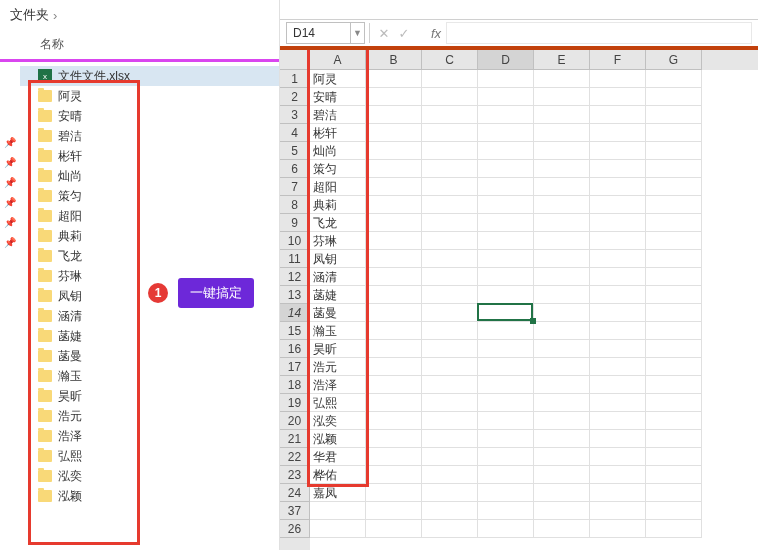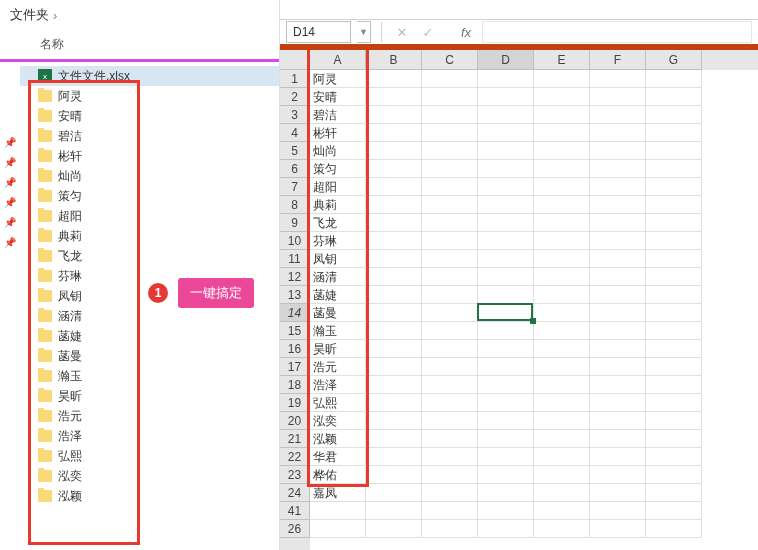--- a/index.html
+++ b/index.html
@@ -15,26 +15,26 @@
   .file-list { flex: 1; padding: 4px 0; height: 500px; overflow: hidden; }
   .file-row { display: flex; align-items: center; height: 20px; padding-left: 18px; cursor: pointer; }
   .file-row.selected { background: #d8e6f2; }
   .xlsx-icon { width: 14px; height: 14px; margin-right: 6px; display: inline-flex; }
   .folder-icon { width: 14px; height: 12px; margin-right: 6px; background: #f9d978; border-radius: 1px; position: relative; display: inline-block; }
   .folder-icon::before { content: ""; position: absolute; top: -2px; left: 0; width: 6px; height: 2px; background: #f9d978; border-radius: 1px 1px 0 0; }
   .file-label { color: #333; font-size: 12px; }
   .left-red-box { position: absolute; left: 28px; top: 80px; width: 112px; height: 465px; border: 3px solid #e63a2e; pointer-events: none; }
   .callout { position: absolute; left: 148px; top: 278px; display: flex; align-items: center; }
   .callout-badge { width: 20px; height: 20px; border-radius: 50%; background: #e53935; color: #fff; display: flex; align-items: center; justify-content: center; font-size: 12px; font-weight: bold; margin-right: 10px; }
-  .callout-label { background: #ec4899; color: #fff; padding: 6px 12px; border-radius: 3px; font-size: 13px; }
+  .callout-label { background: #6d28d9; color: #fff; padding: 6px 12px; border-radius: 3px; font-size: 13px; }
   .right-pane { flex: 1; height: 100%; background: #fff; position: relative; }
   .ribbon-groups { display: flex; border-bottom: 1px solid #d0d0d0; height: 20px; font-size: 12px; color: #555; }
   .ribbon-group { flex: 1; text-align: center; line-height: 20px; border-right: 1px solid #e0e0e0; }
   .ribbon-group:last-child { border-right: none; }
-  .formula-bar { display: flex; align-items: center; height: 30px; border-bottom: 6px solid #c2410c; padding: 0 6px; gap: 6px; }
+  .formula-bar { display: flex; align-items: center; height: 30px; border-bottom: 4px solid #c2410c; padding: 0 6px; gap: 0; }
   .name-box { width: 65px; height: 22px; border: 1px solid #c0c0c0; display: flex; align-items: center; padding: 0 6px; font-size: 12px; color: #333; background: #fff; }
   .name-box-dd { width: 14px; height: 22px; border: 1px solid #c0c0c0; border-left: none; display: flex; align-items: center; justify-content: center; color: #888; font-size: 9px; }
   .fx-divider { width: 1px; height: 20px; background: #d0d0d0; margin: 0 4px; }
   .fx-btn { width: 20px; text-align: center; color: #bbb; font-size: 13px; cursor: pointer; }
   .fx-btn.fx { font-style: italic; color: #777; margin-left: 12px; }
   .grid-area { position: relative; height: calc(100% - 50px); overflow: hidden; }
   .grid-corner { position: absolute; left: 0; top: 0; width: 30px; height: 20px; background: #e6e6e6; border-right: 1px solid #c0c0c0; border-bottom: 1px solid #c0c0c0; }
   .col-headers { position: absolute; left: 30px; top: 0; right: 0; height: 20px; display: flex; background: #e6e6e6; }
   .col-h { width: 56px; text-align: center; line-height: 20px; border-right: 1px solid #c0c0c0; border-bottom: 1px solid #c0c0c0; color: #444; font-size: 12px; cursor: pointer; }
   .col-h.active { background: #d4d4d4; }
@@ -217,21 +217,21 @@
           <div class="row-h">15</div>
           <div class="row-h">16</div>
           <div class="row-h">17</div>
           <div class="row-h">18</div>
           <div class="row-h">19</div>
           <div class="row-h">20</div>
           <div class="row-h">21</div>
           <div class="row-h">22</div>
           <div class="row-h">23</div>
           <div class="row-h">24</div>
-          <div class="row-h">41</div>
+          <div class="row-h">37</div>
           <div class="row-h">26</div>
         </div>
       <div class="cells" id="cells">
           <div class="cells-row">
             <div class="cell">阿灵</div>
             <div class="cell"></div>
             <div class="cell"></div>
             <div class="cell"></div>
             <div class="cell"></div>
             <div class="cell"></div>

